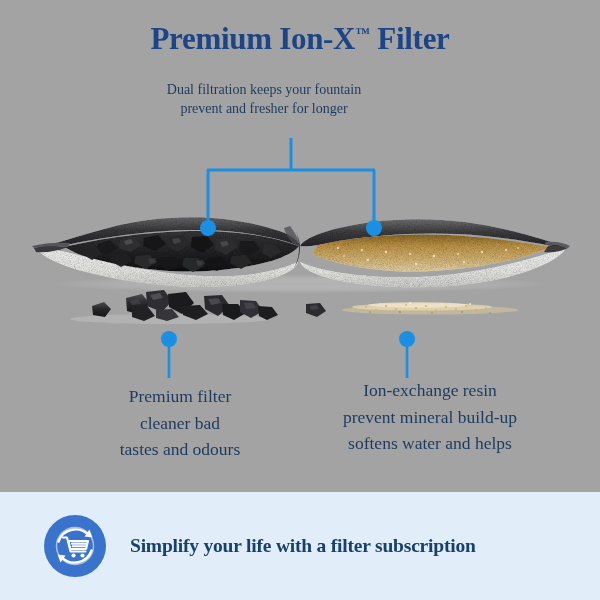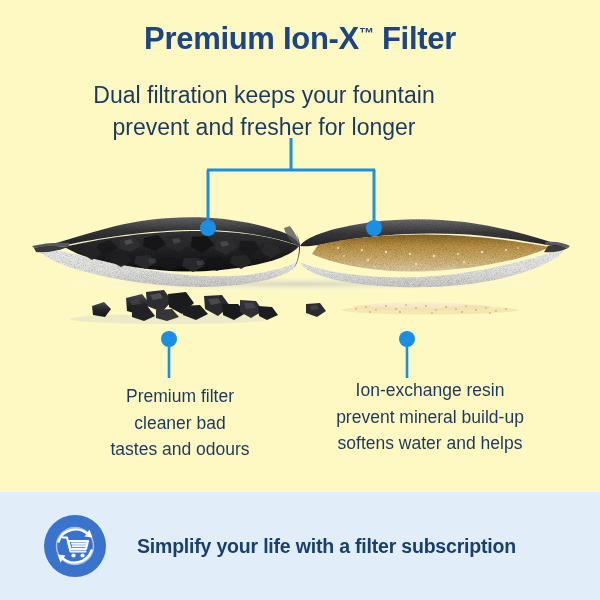--- a/index.html
+++ b/index.html
@@ -12,21 +12,22 @@
     height: 600px;
     position: relative;
     overflow: hidden;
     font-family: "Liberation Sans", sans-serif;
     -webkit-font-smoothing: antialiased;
   }
 
   .infographic {
     position: absolute;
     inset: 0;
-    background: #fef9c3;
+    background: #a3a3a3;
+    font-family: Liberation Serif, serif;
   }
 
   
   .title {
     position: absolute;
     top: 22px;
     left: 0;
     width: 600px;
     text-align: center;
     font-size: 31px;
@@ -41,21 +42,21 @@
     vertical-align: super;
     line-height: 0;
     font-weight: bold;
   }
   .subtitle {
     position: absolute;
     top: 80px;
     left: 0;
     width: 528px;
     text-align: center;
-    font-size: 23px;
+    font-size: 14px;
     font-weight: normal;
     color: #1C3A5E;
     line-height: 1.38;
   }
 
   
   .connectors {
     position: absolute;
     inset: 0;
     pointer-events: none;
@@ -108,21 +109,21 @@
     display: flex;
     align-items: center;
   }
   .banner-icon {
     margin-left: 44px;
     width: 62px;
     height: 62px;
     flex: 0 0 62px;
   }
   .banner-text {
-    margin-left: 31px;
+    margin-left: 24px;
     font-size: 19.5px;
     font-weight: bold;
     color: #17406E;
     letter-spacing: -0.2px;
     white-space: nowrap;
   }
 </style>
 </head>
 <body>
 

